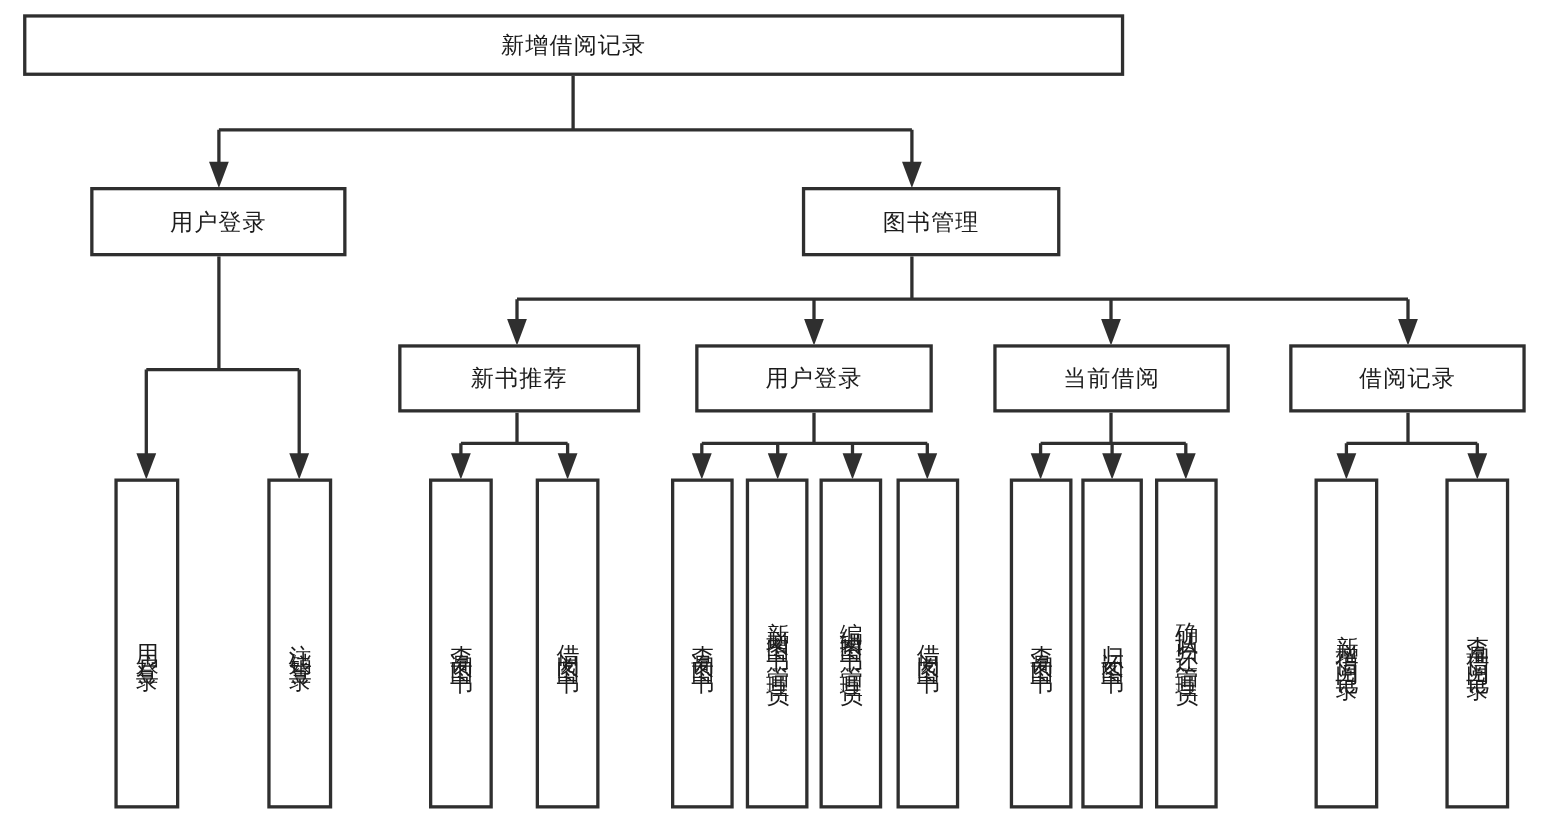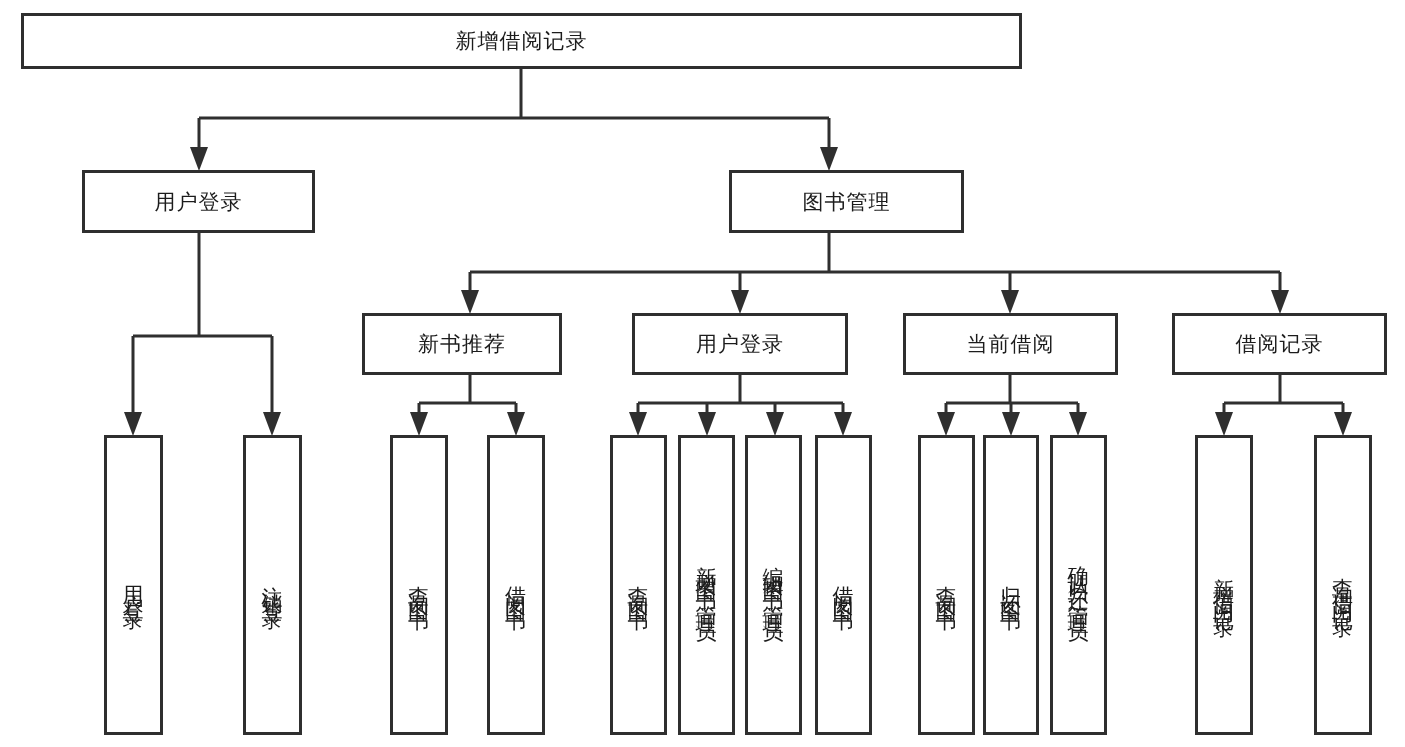--- a/index.html
+++ b/index.html
@@ -52,21 +52,21 @@
     color: var(--ink);
     line-height: 1;
     white-space: nowrap;
   }
   
   .n-root   { left: 21px;   top: 13px;  width: 1001px; height: 56px; }
   
   .n-login  { left: 82px;   top: 170px; width: 233px;  height: 63px; }
   .n-mgmt   { left: 701px;  top: 170px; width: 235px;  height: 63px; margin-left: 28px; }
   
-  .n-new    { left: 362px;  top: 313px; width: 200px;  height: 62px; }
+  .n-new    { left: 362px;  top: 313px; width: 220px;  height: 62px; }
   .n-borrow { left: 632px;  top: 313px; width: 216px;  height: 62px; }
   .n-cur    { left: 903px;  top: 313px; width: 215px;  height: 62px; }
   .n-rec    { left: 1172px; top: 313px; width: 215px;  height: 62px; }
   
   .leaf { top: 435px; height: 300px; }
   .n-l1  { left: 104px;  width: 59px; }
   .n-l2  { left: 243px;  width: 59px; }
   .n-l3  { left: 390px;  width: 58px; }
   .n-l4  { left: 487px;  width: 58px; }
   .n-l5  { left: 610px;  width: 57px; }

